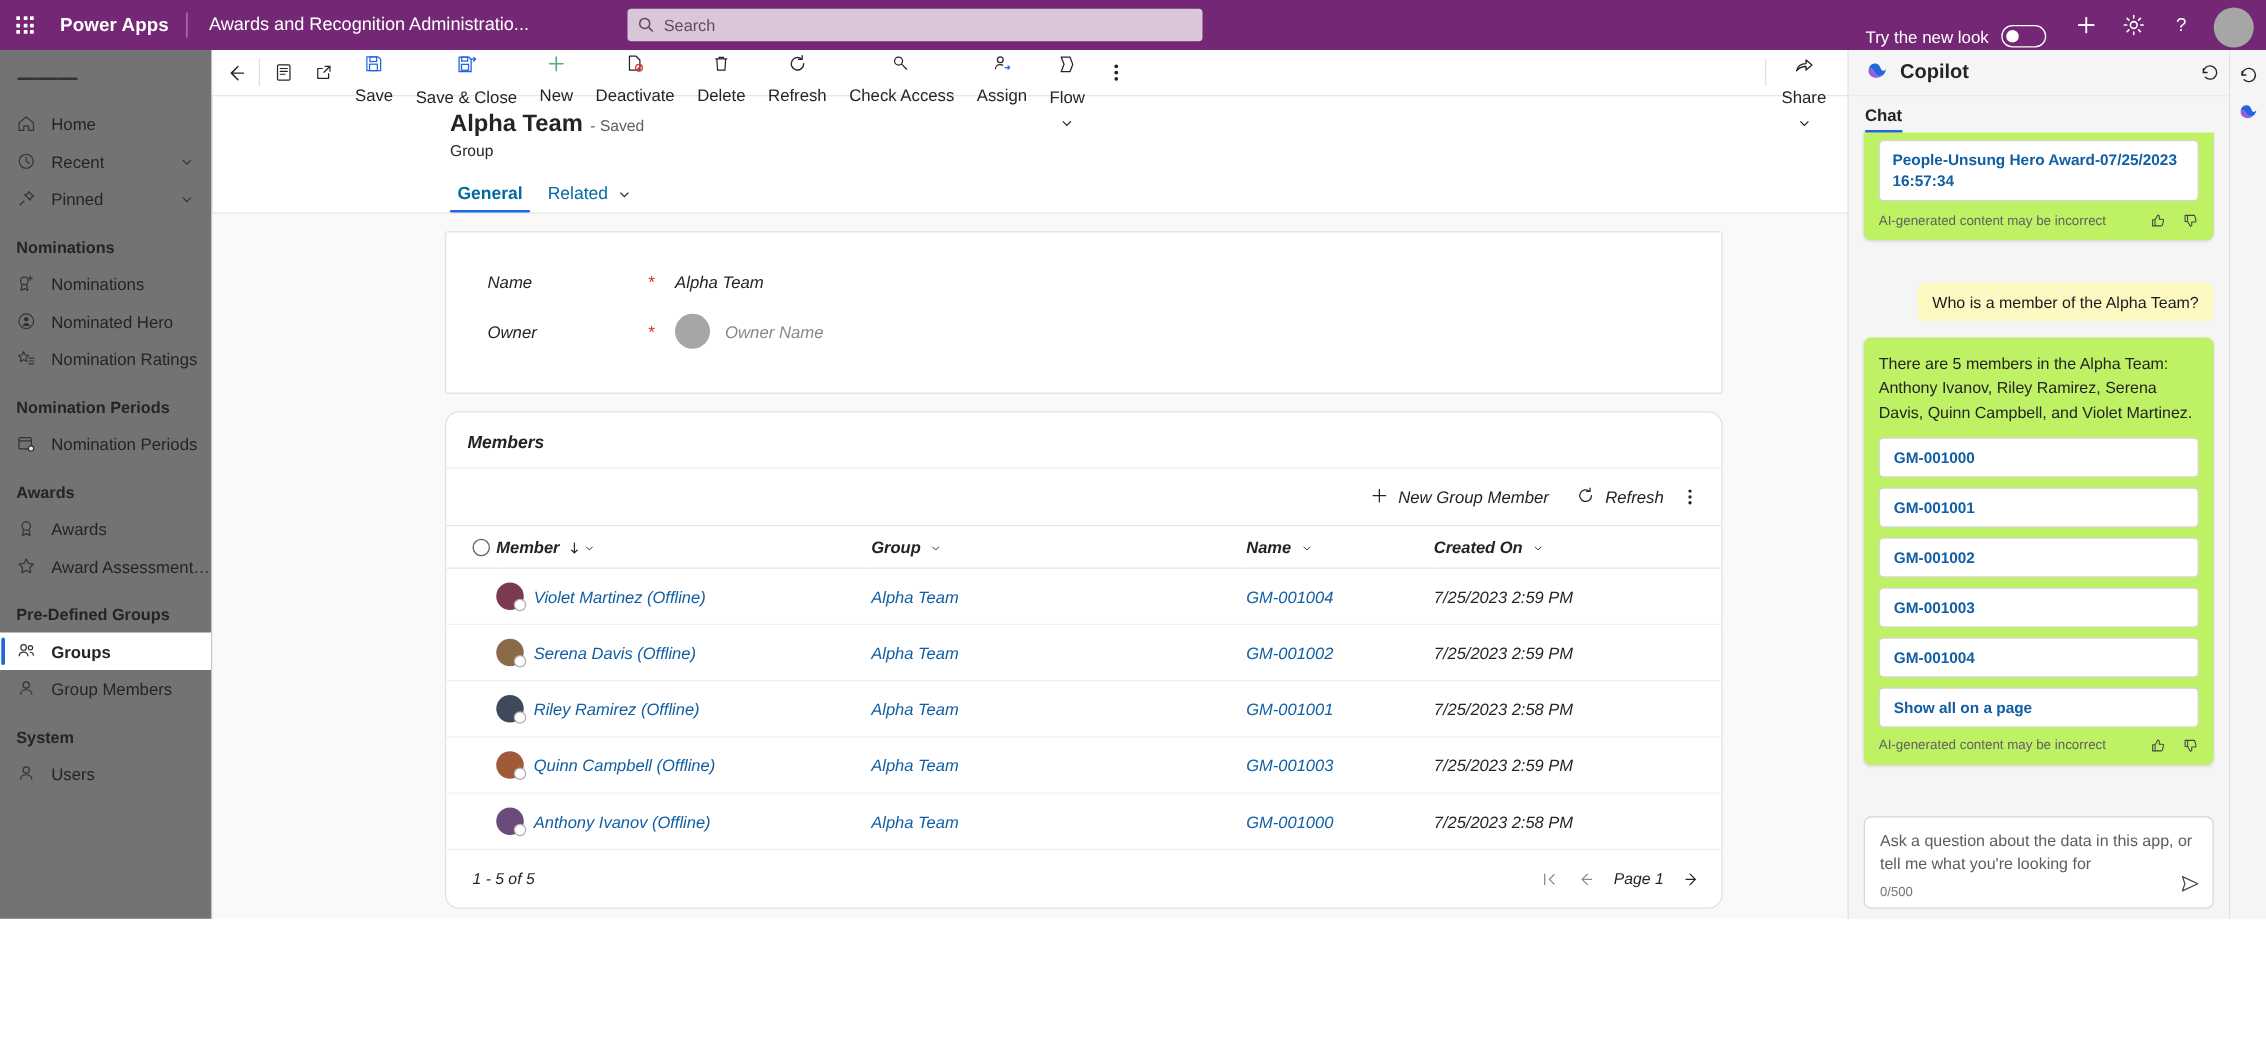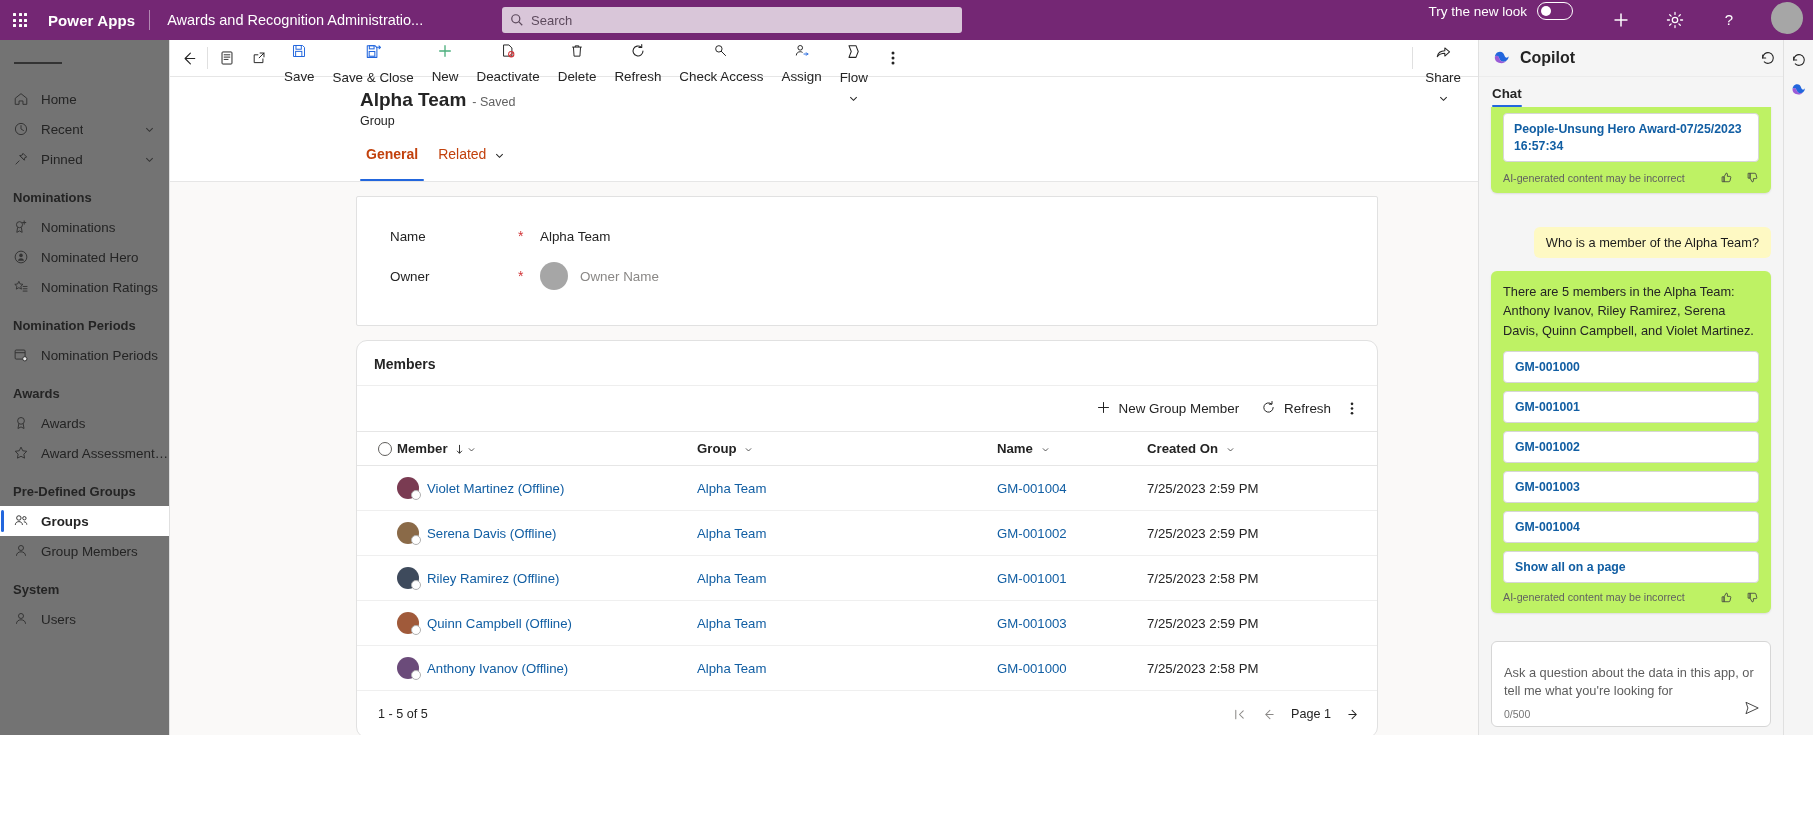--- a/index.html
+++ b/index.html
@@ -45,21 +45,21 @@
     padding: 0 8px;
   }
   .search-wrap svg { flex: none; }
   .search-input {
     border: none; background: transparent; outline: none;
     font-family: "Liberation Sans", sans-serif;
     font-size: 13px; color: #3b2a3b;
     margin-left: 7px; width: 100%;
   }
   .search-input::placeholder { color: #5d4a5d; }
-  .top-right { margin-left: auto; display: flex; align-items: flex-start; padding-right: 10px; gap: 18px; }
+  .top-right { margin-left: auto; display: flex; align-items: flex-end; padding-right: 10px; gap: 2px; }
   .newlook { display: flex; align-items: center; gap: 10px; font-size: 13.5px; margin-right: 12px; white-space: nowrap; }
   .toggle {
     width: 36px; height: 18px; border: 1.5px solid #ffffff; border-radius: 10px;
     position: relative; cursor: pointer;
   }
   .toggle i { position: absolute; left: 3px; top: 3px; width: 10px; height: 10px; border-radius: 50%; background: #fff; display: block; }
   .ticon { width: 36px; height: 36px; display: flex; align-items: center; justify-content: center; cursor: pointer; }
   .avatar-top { width: 32px; height: 32px; border-radius: 50%; background: #a6a6a6; margin-left: 6px; cursor: pointer; }
 
   
@@ -113,38 +113,39 @@
   .vsep { width: 1px; height: 22px; background: #e0e0e0; margin: 0 3px; flex: none; }
   .cmd-spacer { margin-left: auto; }
 
   
   .rec-head { padding: 12px 0 0 190px; }
   .rec-title { font-size: 19px; font-weight: bold; display: flex; align-items: baseline; gap: 6px; }
   .rec-saved { font-size: 12.5px; font-weight: normal; color: #616161; }
   .rec-sub { font-size: 12.5px; color: #242424; margin-top: 3px; }
 
   .tabs { display: flex; gap: 8px; padding: 14px 0 0 190px; font-size: 14px; }
-  .tab { padding: 4px 6px 19px 6px; cursor: pointer; position: relative; color: #c2410c; }
+  .tab { padding: 4px 6px 8px 6px; cursor: pointer; position: relative; color: #0369a1; }
   .tab.active { font-weight: bold; }
   .tab.active::after {
     content: ""; position: absolute; left: 0; right: 0; bottom: 0;
     height: 2.5px; background: #2266dd; border-radius: 2px;
   }
   .tab .chev { margin-left: 4px; display: inline-flex; vertical-align: middle; }
 
   
   .canvas {
     flex: 1; background: #faf9f8;
     border-top: 1px solid #e6e6e6;
     padding: 14px 0 0 186px;
     overflow: hidden; min-height: 0;
   }
   .card {
     background: #ffffff; border: 1px solid #e1e1e1; border-radius: 2px;
     width: 1022px;
+    font-style: italic;
   }
   .card-form { padding: 22px 0 26px 0; margin-bottom: 14px; }
   .frow { display: flex; align-items: center; height: 34px; padding-left: 33px; }
   .flabel { width: 128px; font-size: 13.4px; color: #242424; flex: none; }
   .freq { width: 22px; color: #d13438; font-size: 14px; flex: none; }
   .fvalue { font-size: 13.4px; color: #242424; }
   .owner-av { width: 28px; height: 28px; border-radius: 50%; background: #a6a6a6; flex: none; }
   .owner-name { font-size: 13.4px; color: #8a8886; padding-left: 12px; }
 
   
@@ -226,21 +227,21 @@
   }
   .bot-text { font-size: 12.8px; line-height: 1.5; color: #242424; margin-bottom: 11px; }
   .gm-chip {
     border: 1px solid #d6d6d6; border-radius: 4px; background: #fff;
     padding: 8px 11px; font-size: 12.3px; font-weight: bold; color: #115ea3;
     cursor: pointer; margin-bottom: 8px;
   }
   .cop-compose {
     margin: 0 12px 8px 12px;
     background: #ffffff; border: 1px solid #d6d6d6; border-radius: 6px;
-    padding: 22px 12px 6px 12px; position: relative;
+    padding: 10px 12px 6px 12px; position: relative;
   }
   .compose-text { font-size: 12.8px; color: #5d5d5d; line-height: 1.45; }
   .compose-count { font-size: 10.5px; color: #757575; margin-top: 7px; }
   .send-icon { position: absolute; right: 10px; bottom: 6px; cursor: pointer; }
 
   .rail {
     width: 30px; min-width: 30px; background: #f5f5f5;
     border-left: 1px solid #e0e0e0;
     display: flex; flex-direction: column; align-items: center; padding-top: 6px;
   }

